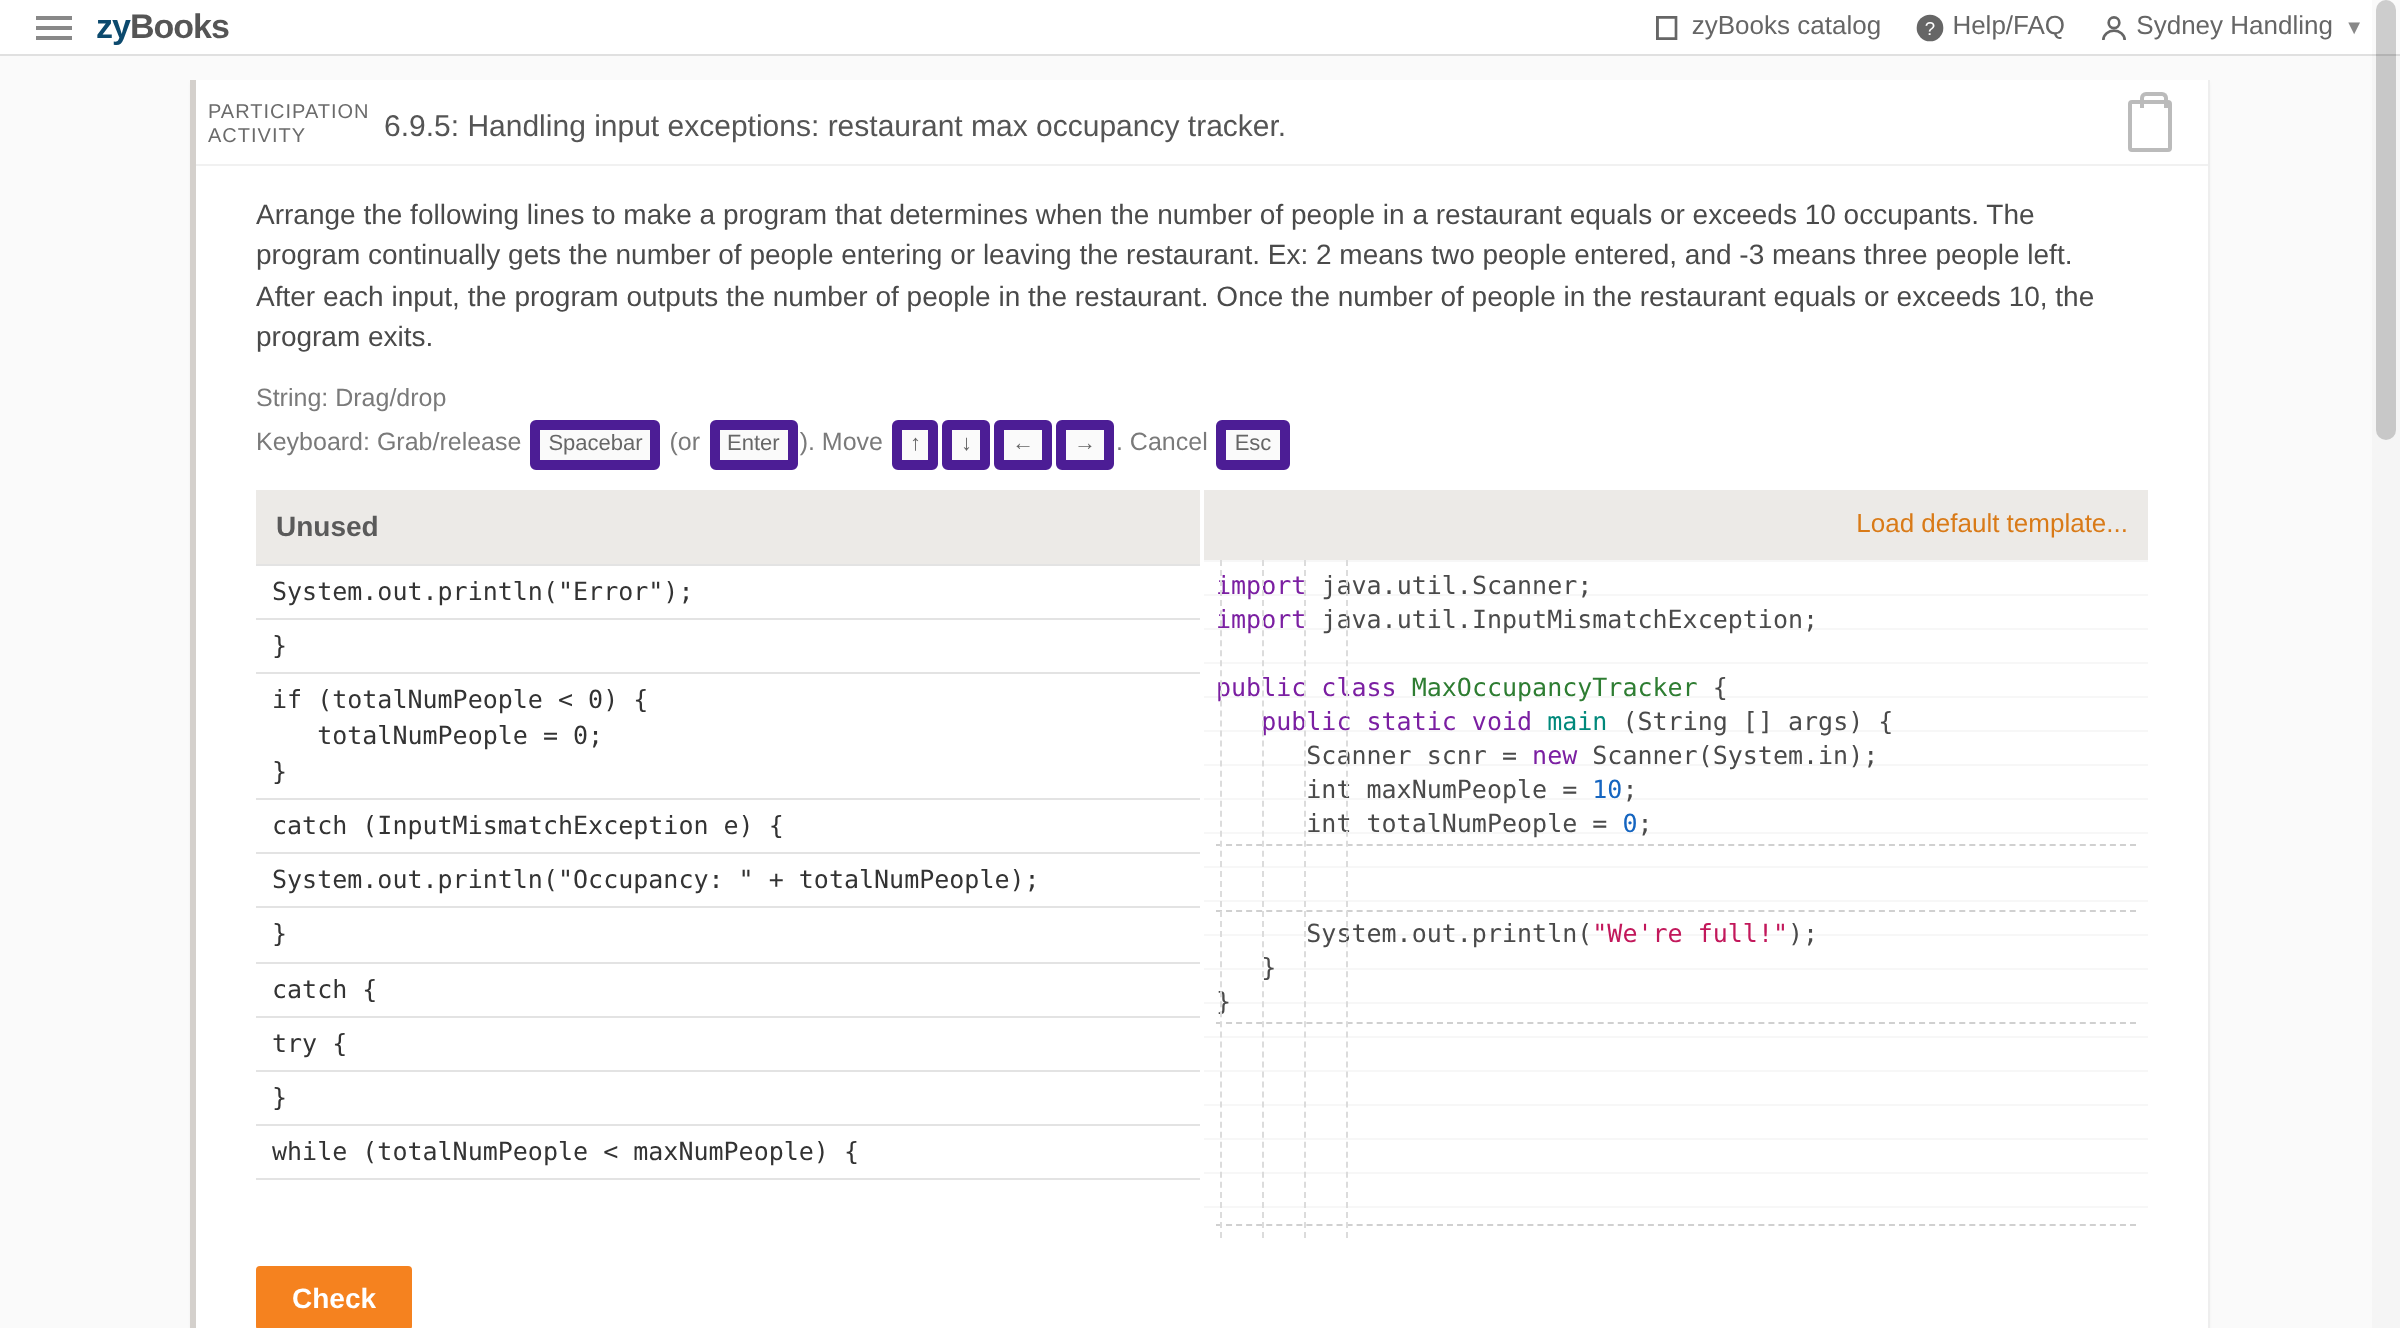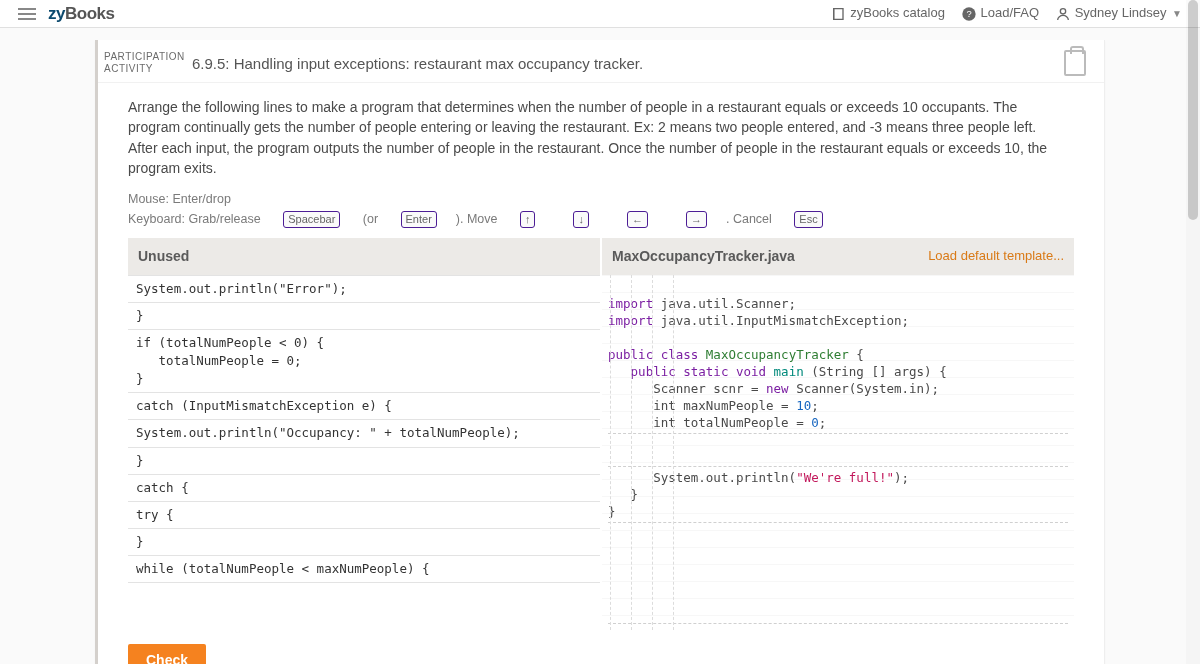--- a/index.html
+++ b/index.html
@@ -38,42 +38,42 @@
   .ptag div { text-transform:uppercase; }
   .activity-title { font-size:15px; color:#555; }
   .square-icon { margin-left:auto; width:22px; height:26px; border:2px solid #bbb; border-radius:2px; position:relative; }
   .square-icon:before { content:""; position:absolute; top:-6px; left:4px; width:10px; height:6px; border:2px solid #bbb; border-bottom:none; border-radius:3px 3px 0 0;}
 
   .card-body { padding:14px 30px 0 30px; font-size:14px; color:#4a4a4a; line-height:1.45; }
   .card-body p { margin:0 16px 12px 0; }
 
   .hint { font-size:12.5px; color:#7a7a7a; margin-top:2px; }
   .kbd {
-    display:inline-block; border:1px solid #4c1d95; border-radius:3px; padding:0 4px;
-    font-size:11px; line-height:15px; color:#666; background:#fafafa; margin:0 19px;
+    display:inline-block; border:5px solid #4c1d95; border-radius:3px; padding:0 4px;
+    font-size:11px; line-height:15px; color:#666; background:#fafafa; margin:0 1px;
     font-family:inherit;
   }
 
   
   .panes { display:flex; gap:2px; margin-top:10px; }
   .pane { flex:1; min-width:0; }
   .pane-head {
     background:#eceae7; color:#5a5a5a; font-weight:600; font-size:14px;
     padding:8px 10px; display:flex; align-items:center;
   }
   .pane-head .link { margin-left:auto; color:#d97a17; font-weight:500; font-size:13px; cursor:pointer;}
   .unused-list { border-top:1px solid #e3e3e3; }
   .code-line {
     font-family: Menlo, Consolas, monospace; font-size:12.5px; color:#333;
     padding:4px 8px; border-bottom:1px solid #e3e3e3; background:#fff; white-space:pre; cursor:grab;
   }
 
   .editor {
     font-family: Menlo, Consolas, monospace; font-size:12.5px; line-height:17px;
-    background:#fff; padding:20px 6px 4px 6px; min-height:280px;
+    background:#fff; padding:4px 6px 4px 6px; min-height:280px;
     background-image:
       linear-gradient(#f7f7f7 1px, transparent 1px);
     background-size: 100% 17px;
     position:relative;
   }
   .editor .guides { position:absolute; top:0; left:0; bottom:0; pointer-events:none;}
   .editor .guides span { position:absolute; top:0; bottom:0; border-left:1px dashed #dcdcdc; }
   .editor pre { margin:0; white-space:pre; }
   .dashed-slot { border-top:1px dashed #d0d0d0; border-bottom:1px dashed #d0d0d0; height:34px; margin:2px 0;}
   .dashed-slot.tall { height:102px; }
@@ -113,48 +113,48 @@
           <path d="M4 4h14v16H4z"></path>
           <path d="M4 4v16"></path>
         </svg>
       <span>zyBooks catalog</span>
     </span>
     <span>
       <svg class="top-icon" viewBox="0 0 24 24" fill="#666">
           <circle cx="12" cy="12" r="10" fill="#666"></circle>
           <text x="12" y="17" text-anchor="middle" fill="#fff" font-size="14" font-family="Arial">?</text>
         </svg>
-      <span>Load/FAQ</span>
+      <span>Help/FAQ</span>
     </span>
     <span>
       <svg class="top-icon" viewBox="0 0 24 24" fill="none" stroke="#666" stroke-width="2">
           <circle cx="12" cy="8" r="4"></circle>
           <path d="M4 21c0-4 4-7 8-7s8 3 8 7"></path>
         </svg>
-      <span>Sydney Lindsey</span>
+      <span>Sydney Handling</span>
       <span class="dropdown-caret">▼</span>
     </span>
   </div>
 </div>
 
 <div class="page">
   <div class="card">
     <div class="card-header">
       <div class="ptag">
         <div>Participation</div>
         <div>Activity</div>
       </div>
       <div class="activity-title">6.9.5: Handling input exceptions: restaurant max occupancy tracker.</div>
       <div class="square-icon"></div>
     </div>
 
     <div class="card-body">
       <p>Arrange the following lines to make a program that determines when the number of people in a restaurant equals or exceeds 10 occupants. The program continually gets the number of people entering or leaving the restaurant. Ex: 2 means two people entered, and -3 means three people left. After each input, the program outputs the number of people in the restaurant. Once the number of people in the restaurant equals or exceeds 10, the program exits.</p>
 
-      <div class="hint">Mouse: Enter/drop</div>
+      <div class="hint">String: Drag/drop</div>
       <div class="hint">
         <span>Keyboard: Grab/release </span><span class="kbd">Spacebar</span><span> (or </span><span class="kbd">Enter</span><span>). Move </span><span class="kbd">↑</span><span class="kbd">↓</span><span class="kbd">←</span><span class="kbd">→</span><span>. Cancel </span><span class="kbd">Esc</span>
       </div>
 
       <div class="panes">
 
         <div class="pane">
           <div class="pane-head">
             <span>Unused</span>
           </div>
@@ -169,21 +169,20 @@
               <div class="code-line">}</div>
               <div class="code-line">catch {</div>
               <div class="code-line">try {</div>
               <div class="code-line">}</div>
               <div class="code-line">while (totalNumPeople &lt; maxNumPeople) {</div>
             </div>
         </div>
 
         <div class="pane">
           <div class="pane-head">
-            <span>MaxOccupancyTracker.java</span>
             <span class="link">Load default template...</span>
           </div>
           <div class="editor">
             <div class="guides">
               <span style="left:8px"></span>
                 <span style="left:29px"></span>
                 <span style="left:50px"></span>
                 <span style="left:71px"></span>
             </div>
             <pre><span class="kw-purple">import </span><span>java.util.Scanner;</span>

